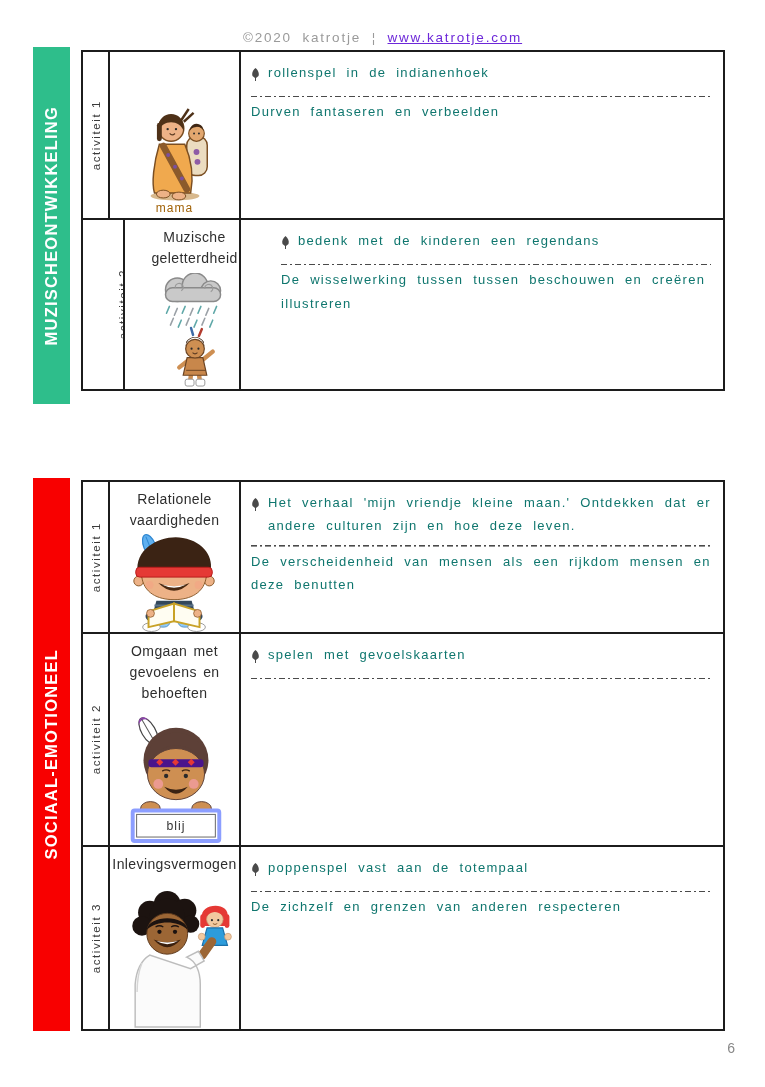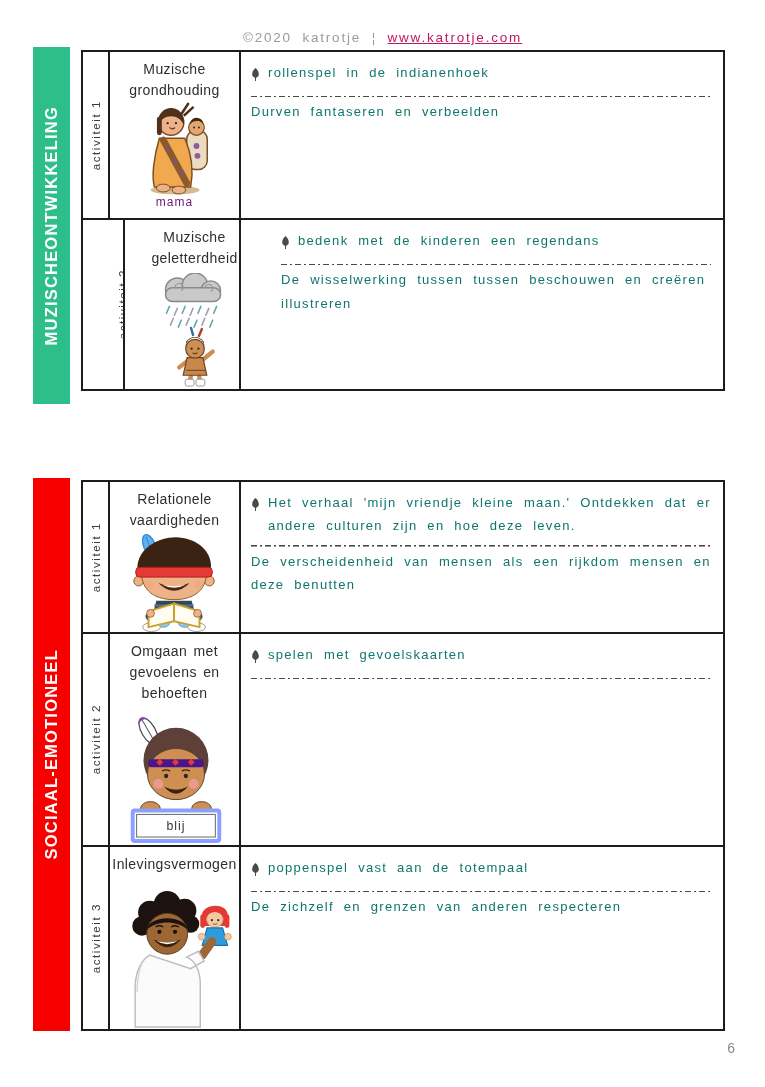--- a/index.html
+++ b/index.html
@@ -3,21 +3,21 @@
 <meta charset="utf-8">
 <style>
   * { margin:0; padding:0; box-sizing:border-box; }
   html,body { background:#fff; }
   body { font-family:"Liberation Sans", sans-serif; }
   .page { position:relative; width:765px; height:1087px; background:#fff; overflow:hidden; }
 
   
   .header { position:absolute; top:30px; left:0; width:100%; text-align:center;
             font-size:13.5px; color:#9a9a9a; letter-spacing:1.8px; word-spacing:5px; }
-  .header a { color:#be185d; text-decoration:underline; cursor:pointer; }
+  .header a { color:#6d28d9; text-decoration:underline; cursor:pointer; }
 
   
   .banner { position:absolute; left:33px; width:37px; display:flex; align-items:center; justify-content:center; }
   .banner-g { top:47px; height:357px; background:#2ebe8b; }
   .banner-r { top:478px; height:553px; background:#f80000; }
   .banner span { writing-mode:vertical-rl; transform:rotate(180deg); color:#fff; font-weight:bold;
                  font-size:16.5px; letter-spacing:1.2px; white-space:nowrap; }
 
   
   .tbl { position:absolute; left:81px; width:644px; display:grid;
@@ -28,21 +28,21 @@
   .cell:nth-child(3n) { border-right:none; }
   .tbl-g .cell:nth-last-child(-n+3) { border-bottom:none;padding-left:40px; }
   .tbl-r .cell:nth-last-child(-n+3) { border-bottom:none; }
 
   .c-act { display:flex; align-items:center; justify-content:center; }
   .vert { writing-mode:vertical-rl; transform:rotate(180deg); font-size:11.5px; letter-spacing:1.6px; color:#3a3a3a; }
 
   .c-title { display:flex; flex-direction:column; align-items:center; padding-top:7px; }
   .title { font-size:14px; text-align:center; line-height:1.5; color:#2e2e2e; letter-spacing:0.4px; word-spacing:2px; padding:0 3px; }
   .figure { flex:1; display:flex; flex-direction:column; align-items:center; justify-content:flex-end; }
-  .caption { font-size:12px; color:#701a75; letter-spacing:1px; margin-bottom:16px; }
+  .caption { font-size:12px; color:#a16207; letter-spacing:1px; margin-bottom:3px; }
 
   .c-body { padding:9px 12px 6px 10px; font-size:13px; color:#0f766e;
             letter-spacing:1.3px; word-spacing:5px; line-height:1.8; }
   .activity-line { display:flex; gap:8px; align-items:flex-start; }
   .activity-line .bullet { flex:0 0 auto; margin-top:4px; }
   .sep { height:2px; margin:7px 0 3px 0;
          background-image:repeating-linear-gradient(90deg,#4a4a4a 0 6px,transparent 6px 9px,#4a4a4a 9px 11px,transparent 11px 14px);
          background-size:100% 1.6px; background-repeat:no-repeat; background-position:left center; }
 
   .pagenum { position:absolute; top:1040px; right:30px; font-size:14px; color:#888; }
@@ -60,21 +60,20 @@
   <div class="banner banner-g">
     <span>MUZISCHEONTWIKKELING</span>
   </div>
 
   <div class="tbl tbl-g">
 
     <div class="cell c-act">
       <span class="vert">activiteit 1</span>
     </div>
     <div class="cell c-title">
-      <div class="title">Muzische grondhouding</div>
       <div class="figure">
         <svg width="86" height="94" viewBox="0 0 88 96">
           <ellipse cx="44" cy="91" rx="25" ry="4.5" fill="#d8b98e"></ellipse>
           <rect x="56" y="30" width="21" height="40" rx="9" fill="#ebdcc0" stroke="#7a4e22" stroke-width="1.5"></rect>
           <circle cx="66" cy="46" r="3" fill="#8e5ba6"></circle>
             <circle cx="67" cy="56" r="3" fill="#8e5ba6"></circle>
           <circle cx="66" cy="27" r="8" fill="#e2a76f" stroke="#7a4e22" stroke-width="1.2"></circle>
           <path d="M58.5 26 A8 8 0 0 1 73.5 25 L72 20 C68 15.5 62 16.5 60 21 Z" fill="#3e2614"></path>
           <circle cx="63.5" cy="27" r="1" fill="#2a2a2a"></circle>
             <circle cx="68.5" cy="27" r="1" fill="#2a2a2a"></circle>

